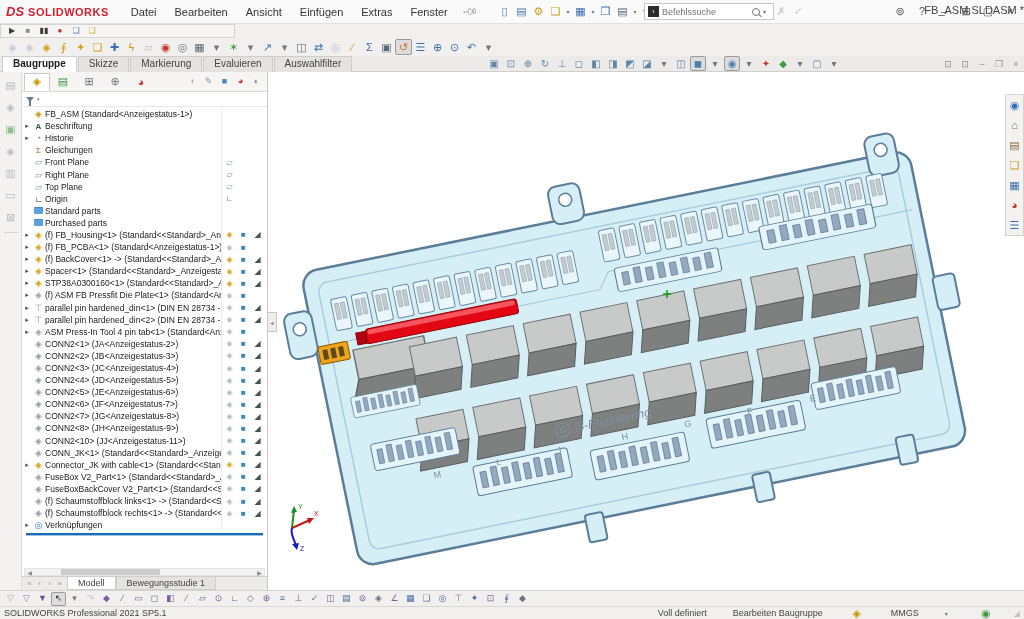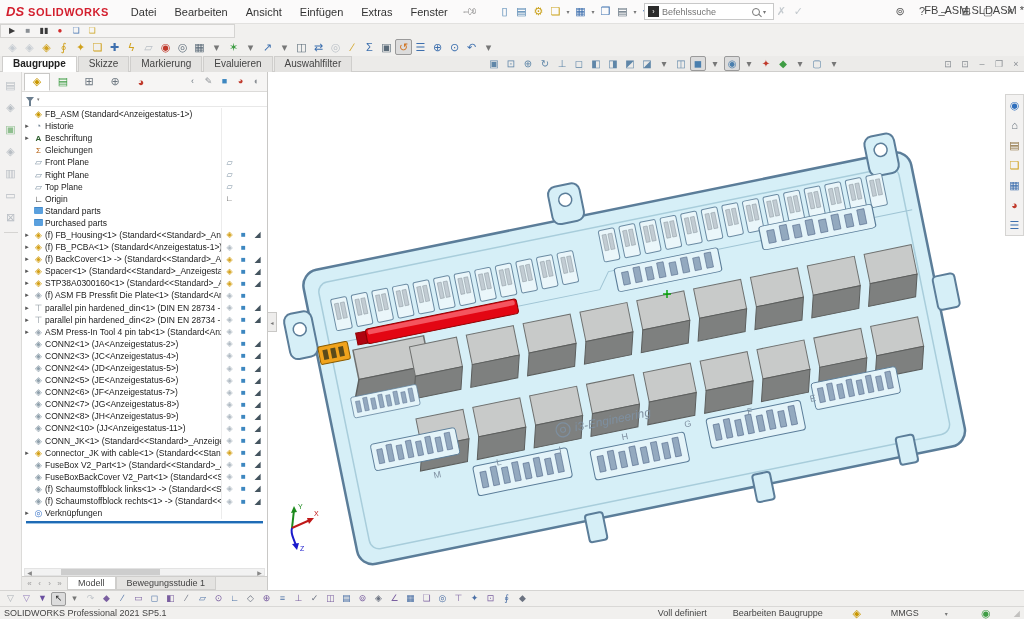--- a/index.html
+++ b/index.html
@@ -339,41 +339,41 @@
           <span class="lbl">FB_ASM (Standard&lt;Anzeigestatus-1&gt;)</span>
           <span class="pane">
             <i class="p1"></i>
             <i class="p2"></i>
             <i class="p3"></i>
           </span>
         </div>
 
         <div class="tr">
           <span class="arrow">▸</span>
+          <span class="tico i-ann"></span>
+          <span class="lbl">Beschriftung</span>
+          <span class="pane">
+            <i class="p1"></i>
+            <i class="p2"></i>
+            <i class="p3"></i>
+          </span>
+        </div>
+
+        <div class="tr">
+          <span class="arrow">▸</span>
           <span class="tico i-hist"></span>
           <span class="lbl">Historie</span>
           <span class="pane">
             <i class="p1"></i>
             <i class="p2"></i>
             <i class="p3"></i>
           </span>
         </div>
 
         <div class="tr">
-          <span class="arrow">▸</span>
-          <span class="tico i-ann"></span>
-          <span class="lbl">Beschriftung</span>
-          <span class="pane">
-            <i class="p1"></i>
-            <i class="p2"></i>
-            <i class="p3"></i>
-          </span>
-        </div>
-
-        <div class="tr">
           <span class="arrow"></span>
           <span class="tico i-eq"></span>
           <span class="lbl">Gleichungen</span>
           <span class="pane">
             <i class="p1"></i>
             <i class="p2"></i>
             <i class="p3"></i>
           </span>
         </div>
 
@@ -546,20 +546,30 @@
           <span class="arrow"></span>
           <span class="tico i-partg"></span>
           <span class="lbl">CONN2&lt;1&gt; (JA&lt;Anzeigestatus-2&gt;)</span>
           <span class="pane">
             <i class="p1"></i>
             <i class="p2"></i>
             <i class="p3"></i>
           </span>
         </div>
 
+        <div class="tr pct">
+          <span class="arrow"></span>
+          <span class="tico i-partg"></span>
+          <span class="lbl">CONN2&lt;2&gt; (JB&lt;Anzeigestatus-3&gt;)</span>
+          <span class="pane">
+            <i class="p1"></i>
+            <i class="p2"></i>
+            <i class="p3"></i>
+          </span>
+        </div>
 
         <div class="tr pct">
           <span class="arrow"></span>
           <span class="tico i-partg"></span>
           <span class="lbl">CONN2&lt;3&gt; (JC&lt;Anzeigestatus-4&gt;)</span>
           <span class="pane">
             <i class="p1"></i>
             <i class="p2"></i>
             <i class="p3"></i>
           </span>

